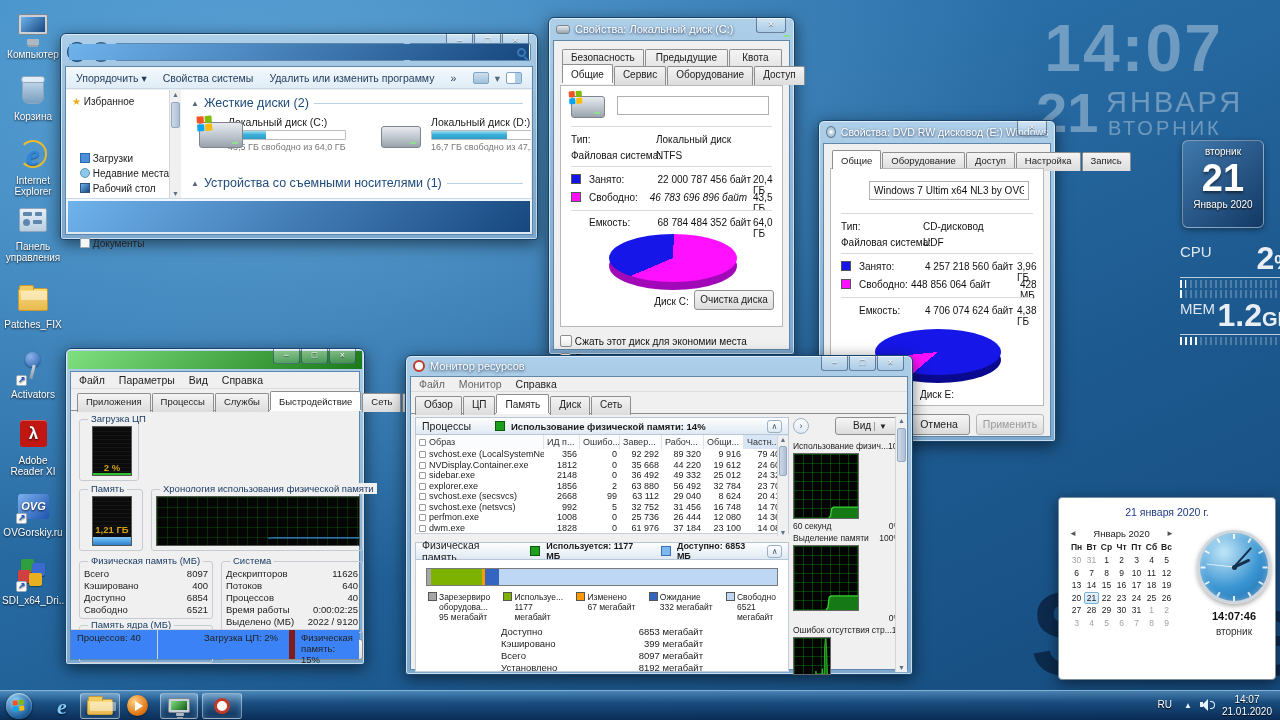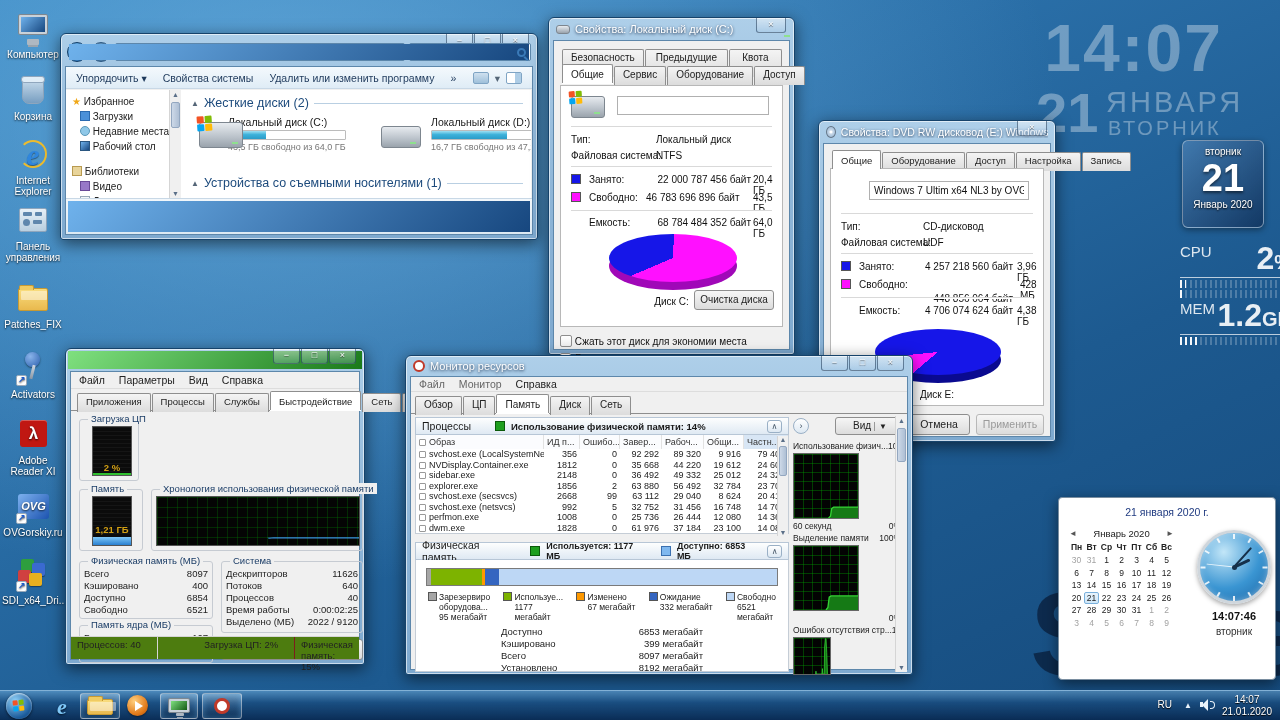--- a/index.html
+++ b/index.html
@@ -229,21 +229,21 @@
       <span style="margin-left:auto;display:flex;gap:6px;align-items:center;">
         <span style="width:16px;height:12px;background:linear-gradient(180deg,#cfe0ef,#9fc0da);border:1px solid #7fa4c4;border-radius:2px;"></span>
           <span style="color:#567;">▾</span>
         <span style="width:16px;height:12px;background:#fff;border:1px solid #7fa4c4;border-radius:2px;">
             <i style="display:block;width:6px;height:10px;background:#aecde6;float:right;"></i>
           </span>
       </span>
     </div>
     <div class="abs" style="left:0;top:23px;bottom:36px;width:103px;background:#fff;font-size:10px;color:#222;padding:4px 0 0 6px;">
       <div style="line-height:15px;"><span style="color:#f0a818;">★</span> <span>Избранное</span></div>
-      <div style="line-height:15px;padding-left:8px;"><span class="sq" style="background:#4a90d9;border-color:#2a6ab0;"></span> <span>Загрузки</span></div>
+      <div style="line-height:15px;padding-left:8px;margin-top:42px;"><span class="sq" style="background:#4a90d9;border-color:#2a6ab0;"></span> <span>Загрузки</span></div>
       <div style="line-height:15px;padding-left:8px;"><span class="sq" style="background:#8fc8e8;border-color:#5a98b8;border-radius:50%;"></span> <span>Недавние места</span></div>
       <div style="line-height:15px;padding-left:8px;"><span class="sq" style="background:linear-gradient(135deg,#6fb2ec,#17477f);border-color:#2a5680;"></span> <span>Рабочий стол</span></div>
       <div style="line-height:15px;margin-top:10px;"><span class="sq" style="background:#e8d49a;border-color:#b89a50;"></span> <span>Библиотеки</span></div>
       <div style="line-height:15px;padding-left:8px;"><span class="sq" style="background:#9878c8;border-color:#6a4a98;"></span> <span>Видео</span></div>
       <div style="line-height:15px;padding-left:8px;"><span class="sq" style="background:#f4f6f8;border-color:#98a8b8;"></span> <span>Документы</span></div>
     </div>
     <div class="scroll" style="left:103px;top:23px;bottom:36px;width:12px;">
         <b style="top:1px;">▲</b>
         <i style="top:12px;height:26px;"></i>
         <b style="bottom:1px;">▼</b>
@@ -335,21 +335,21 @@
         <div class="abs" style="left:95px;top:48px;">Локальный диск</div>
       <div class="abs" style="left:10px;top:64px;">Файловая система:</div>
         <div class="abs" style="left:95px;top:64px;">NTFS</div>
       <div class="sep abs" style="left:10px;right:10px;top:80px;"></div>
       <span class="sq abs" style="left:10px;top:88px;background:#1616e8;"></span>
       <div class="abs" style="left:28px;top:88px;">Занято:</div>
       <div class="abs" style="left:85px;top:88px;width:105px;text-align:right;">22 000 787 456 байт</div>
       <div class="abs" style="left:192px;top:88px;">20,4 ГБ</div>
       <span class="sq abs" style="left:10px;top:106px;background:#ff10ff;"></span>
       <div class="abs" style="left:28px;top:106px;">Свободно:</div>
-      <div class="abs" style="left:85px;top:106px;width:105px;text-align:left;">46 783 696 896 байт</div>
+      <div class="abs" style="left:85px;top:106px;width:105px;text-align:center;font-style:italic;">46 783 696 896 байт</div>
       <div class="abs" style="left:192px;top:106px;">43,5 ГБ</div>
       <div class="sep abs" style="left:10px;right:10px;top:124px;"></div>
       <div class="abs" style="left:28px;top:131px;">Емкость:</div>
       <div class="abs" style="left:85px;top:131px;width:105px;text-align:right;">68 784 484 352 байт</div>
       <div class="abs" style="left:192px;top:131px;">64,0 ГБ</div>
       <div class="abs" style="left:48px;top:156px;width:128px;height:48px;border-radius:50%;background:#a008b8;"></div>
       <div class="abs" style="left: 48px; top: 148px; width: 128px; height: 48px; border-radius: 50%; background: conic-gradient(from 247deg, rgb(22, 22, 232) 0deg, rgb(22, 22, 232) 115.2deg, rgb(255, 16, 255) 0deg, rgb(255, 16, 255) 360deg);"></div>
       <div class="abs" style="left:0;right:0;top:210px;text-align:center;">Диск C:</div>
       <span class="btn abs" style="right:8px;top:204px;width:80px;height:20px;line-height:18px;font-size:10px;">Очистка диска</span>
     </div>
@@ -391,21 +391,21 @@
         <div class="abs" style="left:92px;top:52px;">CD-дисковод</div>
       <div class="abs" style="left:10px;top:68px;">Файловая система:</div>
         <div class="abs" style="left:92px;top:68px;">UDF</div>
       <div class="sep abs" style="left:10px;right:10px;top:84px;"></div>
       <span class="sq abs" style="left:10px;top:92px;background:#1616e8;"></span>
       <div class="abs" style="left:28px;top:92px;">Занято:</div>
       <div class="abs" style="left:80px;top:92px;width:102px;text-align:right;">4 257 218 560 байт</div>
       <div class="abs" style="left:186px;top:92px;">3,96 ГБ</div>
       <span class="sq abs" style="left:10px;top:110px;background:#ff10ff;"></span>
       <div class="abs" style="left:28px;top:110px;">Свободно:</div>
-      <div class="abs" style="left:80px;top:124px;width:102px;text-align:right;">448 856 064 байт</div>
+      <div class="abs" style="left:80px;top:110px;width:102px;text-align:left;">448 856 064 байт</div>
       <div class="abs" style="left:189px;top:110px;">428 МБ</div>
       <div class="sep abs" style="left:10px;right:10px;top:128px;"></div>
       <div class="abs" style="left:28px;top:136px;">Емкость:</div>
       <div class="abs" style="left:80px;top:136px;width:102px;text-align:right;">4 706 074 624 байт</div>
       <div class="abs" style="left:186px;top:136px;">4,38 ГБ</div>
       <div class="abs" style="left:44px;top:168px;width:126px;height:46px;border-radius:50%;background:#0a0a90;"></div>
       <div class="abs" style="left: 44px; top: 160px; width: 126px; height: 46px; border-radius: 50%; background: conic-gradient(from 230deg, rgb(255, 16, 255) 0deg, rgb(255, 16, 255) 34.2deg, rgb(22, 22, 232) 0deg, rgb(22, 22, 232) 360deg);"></div>
       <div class="abs" style="left:0;right:0;top:220px;text-align:center;">Диск E:</div>
     </div>
     <div style="display:flex;justify-content:flex-end;gap:6px;margin-top:8px;">
@@ -518,23 +518,23 @@
               <span>107</span>
             </div>
             <div class="kv">
               <span>Невыгружаемая</span>
               <span>111</span>
             </div>
           </div>
         </div>
       <span class="btn" style="position:absolute;left:150px;top:228px;width:142px;height:21px;line-height:19px;font-size:10px;">Монитор ресурсов...</span>
     </div>
-    <div style="position:absolute;left:0;right:0;bottom:0;height:23px;background:#4d7c0f;border-top:1px solid #d5d5d5;display:flex;font-size:9.5px;color:#222;">
+    <div style="position:absolute;left:0;right:0;bottom:0;height:30px;background:#3b82f6;border-top:1px solid #d5d5d5;display:flex;font-size:9.5px;color:#222;">
       <span style="width:90px;padding:2px 6px;border-right:1px solid #d5d5d5;">Процессов: 40</span>
-      <span style="width:100px;padding:2px 6px;border-right:1px solid #7f1d1d;margin-left:40px;">Загрузка ЦП: 2%</span>
+      <span style="width:100px;padding:2px 6px;border-right:6px solid #7f1d1d;margin-left:40px;">Загрузка ЦП: 2%</span>
       <span style="flex:1;padding:2px 6px;">Физическая память: 15%</span>
     </div>
   </div>
 </div>
 
 <div class="win" style="left:405px;top:355px;width:508px;height:320px;z-index:30;">
   <div class="tbar" style="height:20px;">
       <span style="width:12px;height:12px;border-radius:50%;background:#fff;border:2px solid #c03a2a;margin-right:5px;"></span>
       <span>Монитор ресурсов</span>
     </div>

